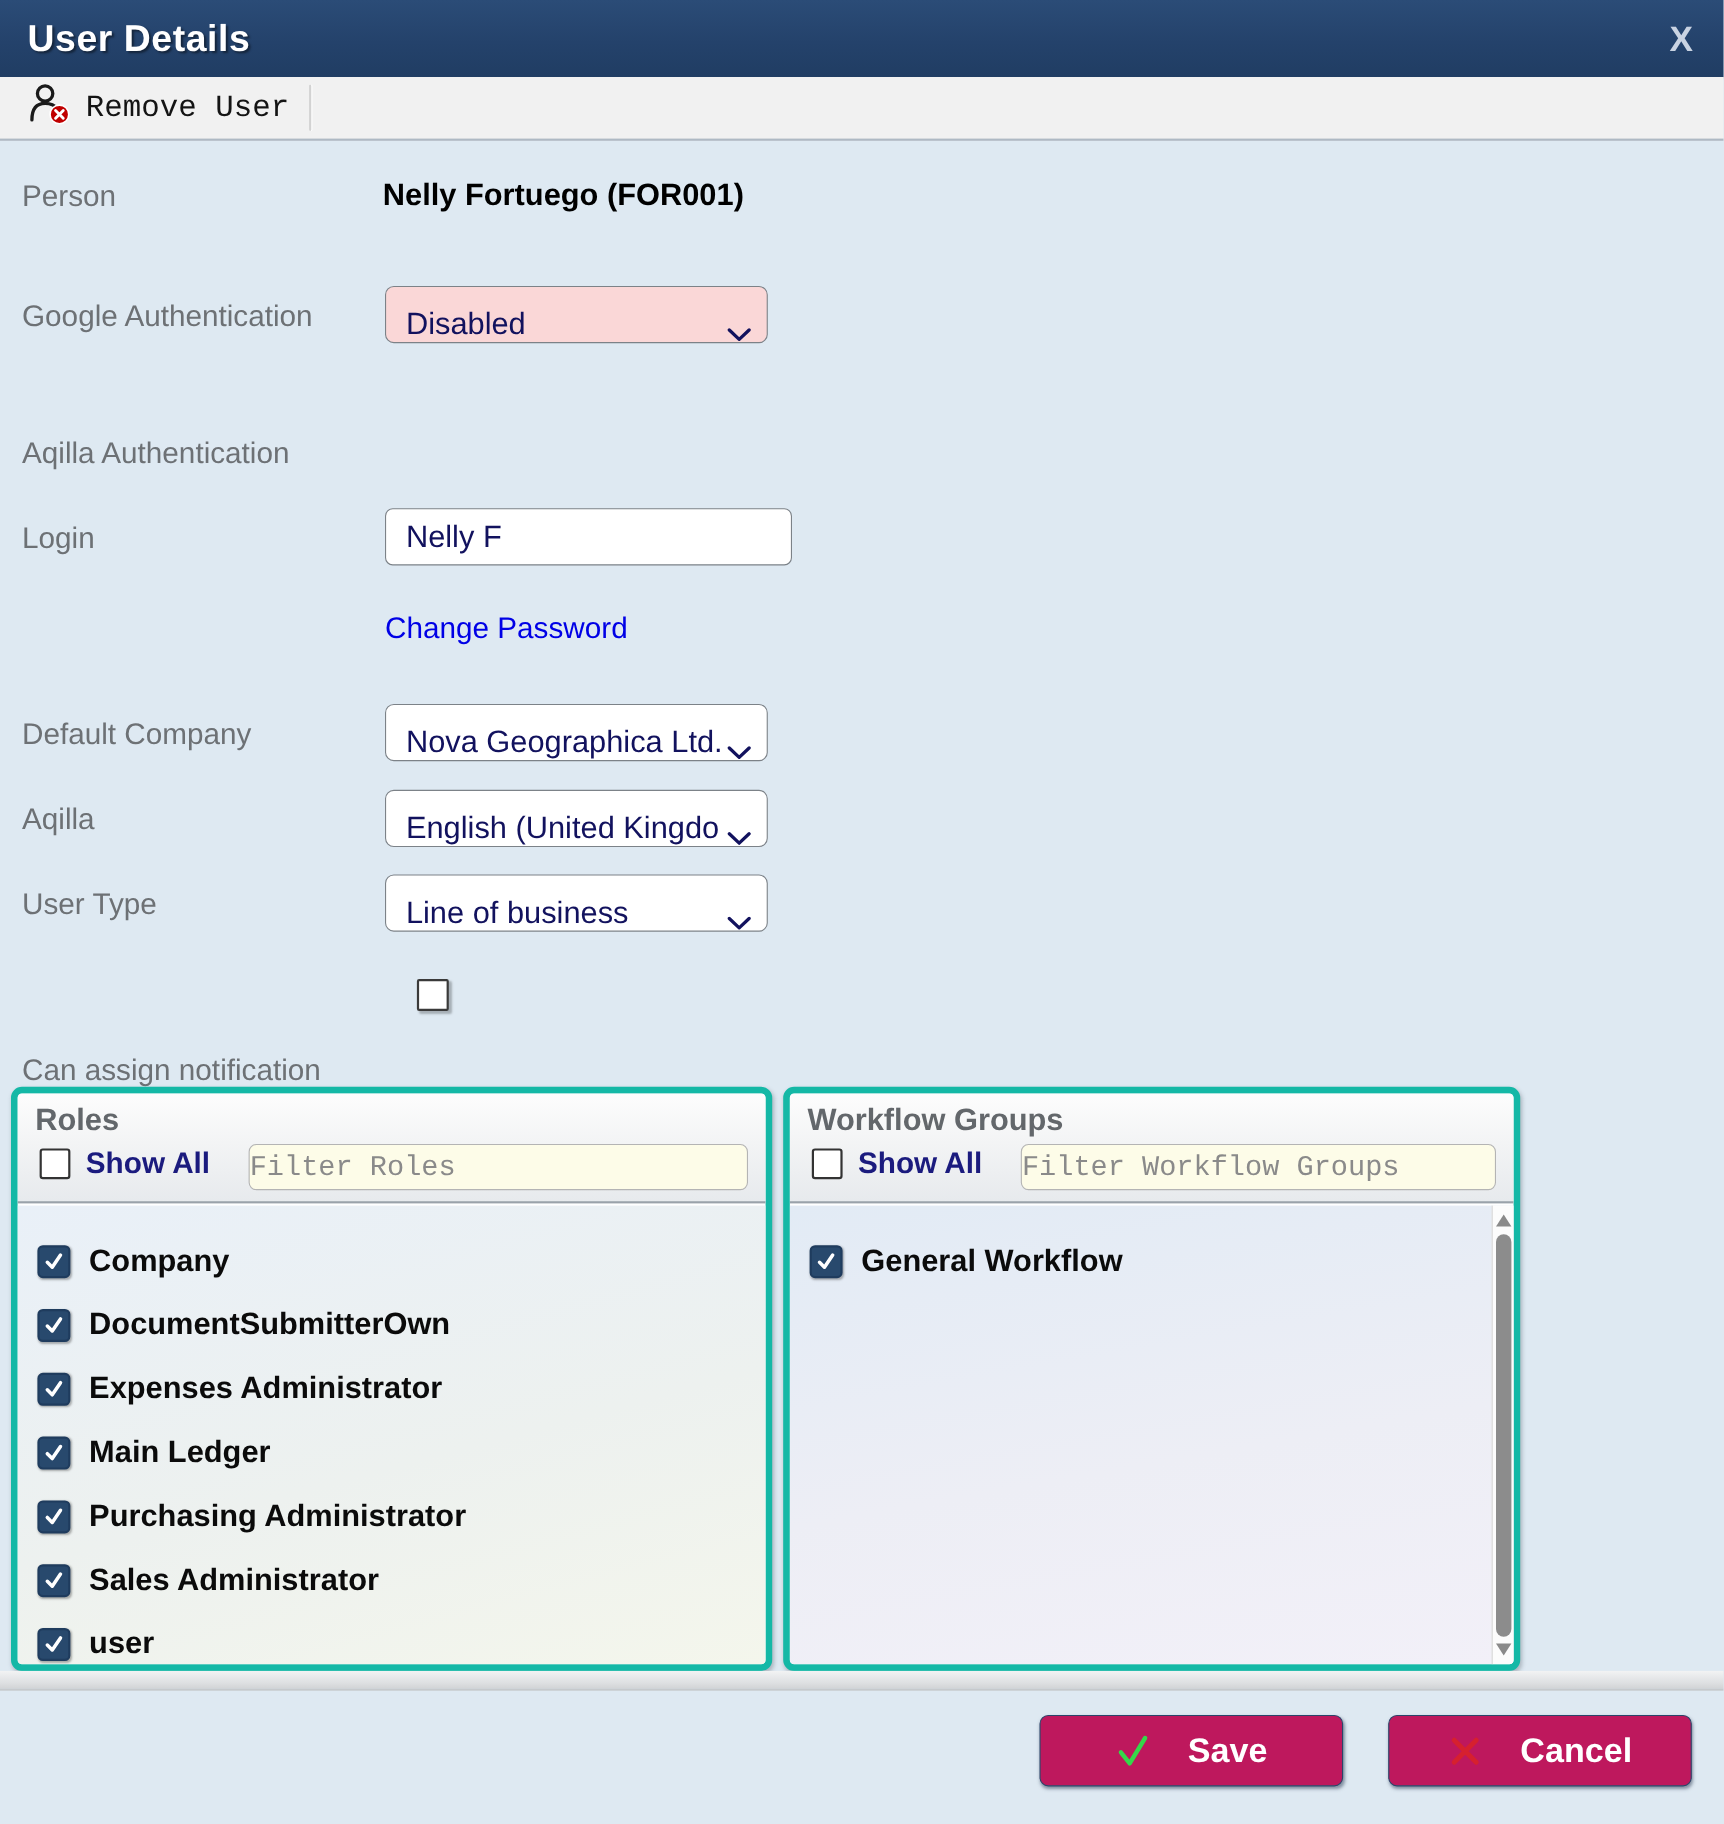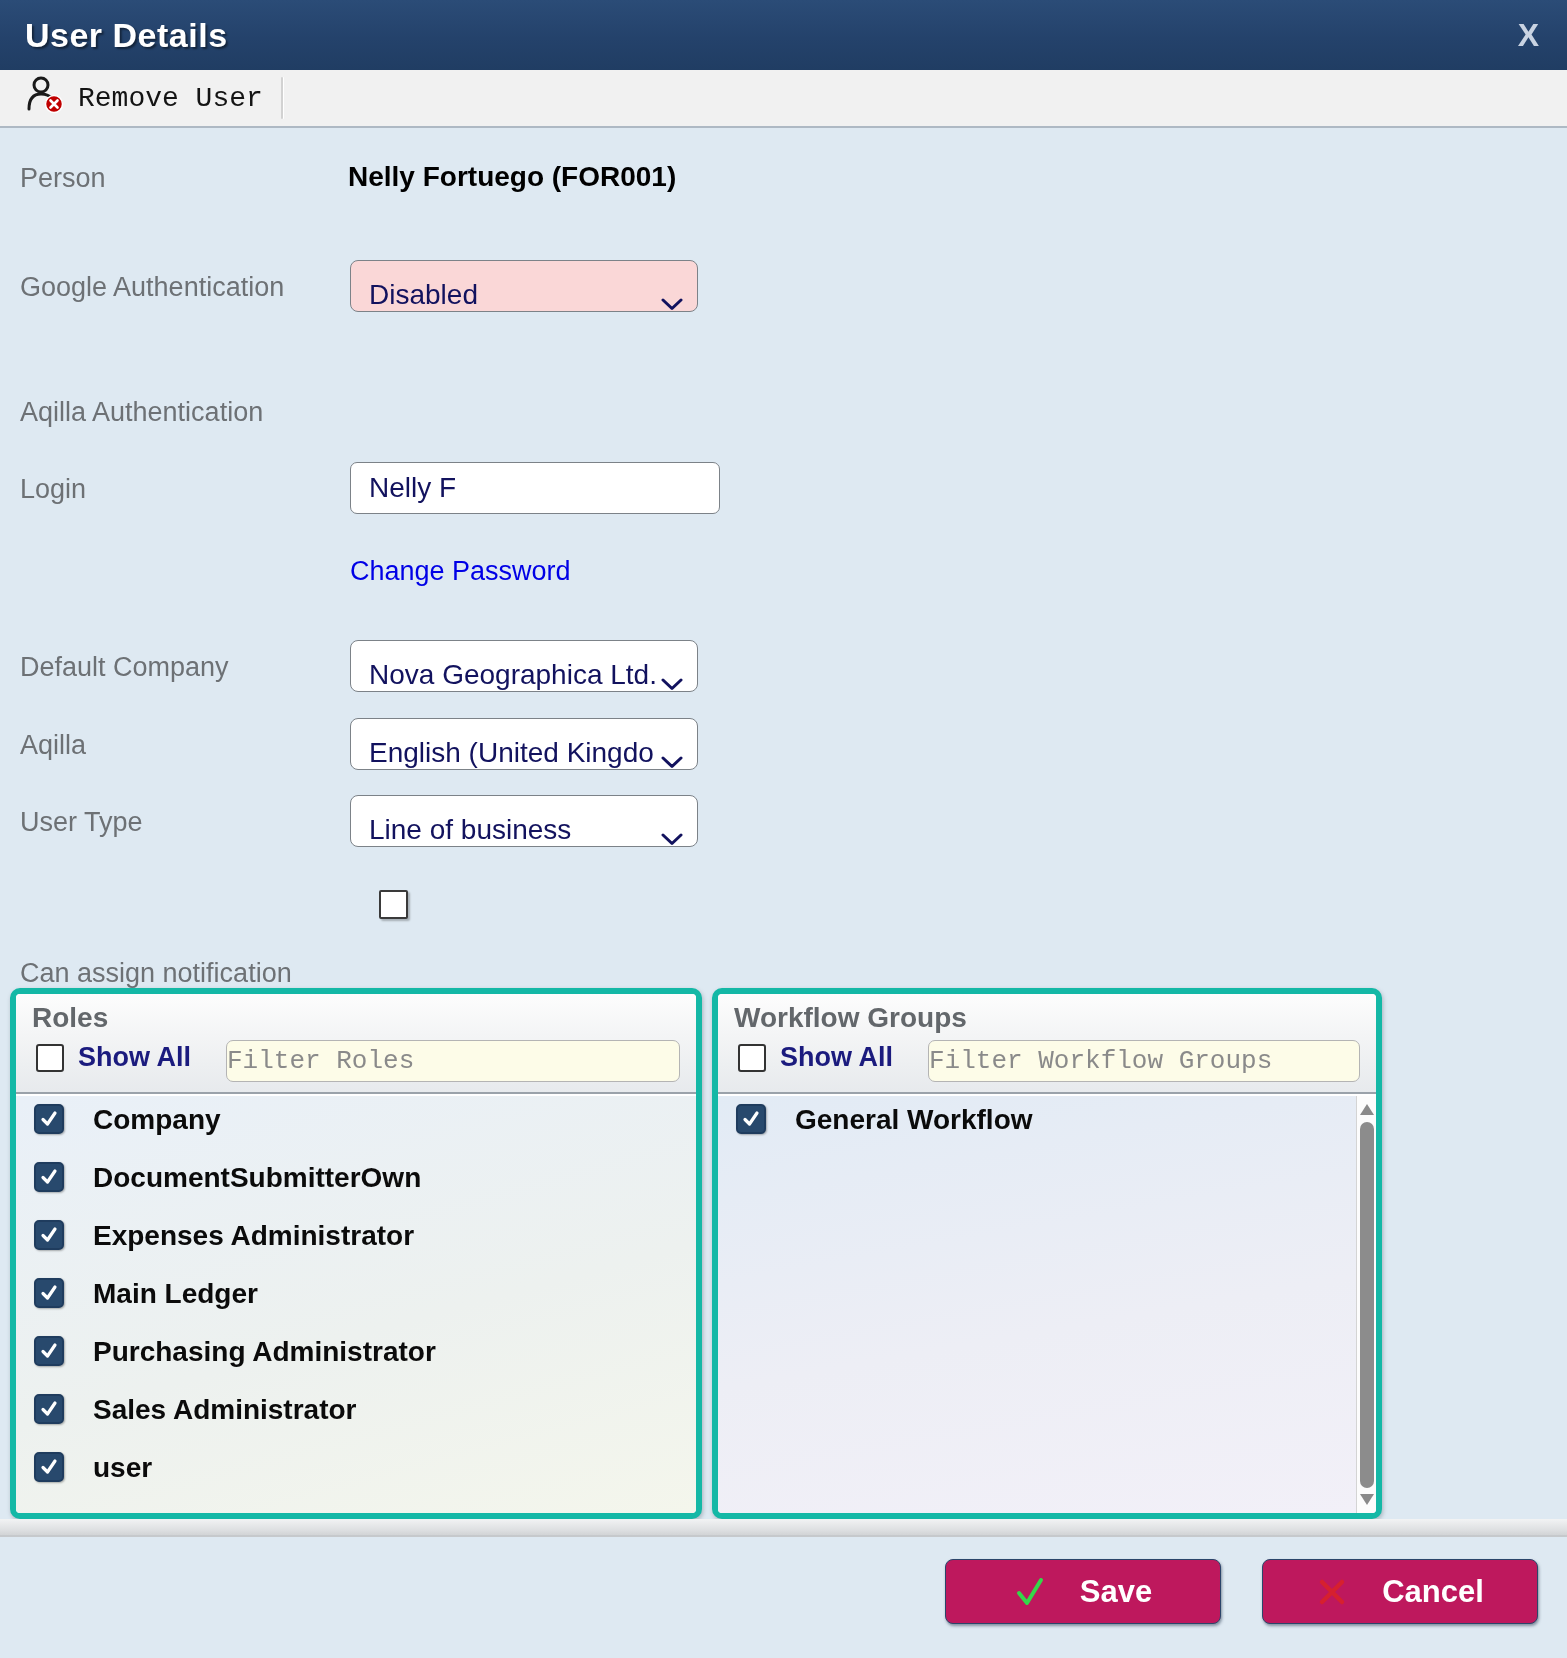--- a/index.html
+++ b/index.html
@@ -104,21 +104,21 @@
     background:#fdfce8; border:1px solid #b4b4b4; border-radius:7px;
     font-family:Liberation Mono, monospace; font-size:26px; color:#333; padding:0 0;
   }
   .filter-input::placeholder{ color:#8a8a8a; opacity:1; }
 
   .panel-body{ position:absolute; left:0; right:0; top:102px; bottom:0; padding-top:8px; }
   .body-roles{ background:linear-gradient(165deg,#e9f0f8 0%, #edf1ef 55%, #f4f6ec 100%); }
   .body-workflow{ background:linear-gradient(170deg,#e2ebf5 0%, #edeef5 55%, #f2f0f8 100%); }
 
   .list-item{
-    height:58px; display:flex; align-items:flex-start; gap:29px; padding-left:18px;
+    height:58px; display:flex; align-items:flex-end; gap:17px; padding-left:18px;
     cursor:pointer;
   }
   .cbx{
     width:30px; height:30px; border:2px solid #4a4a4a; border-radius:5px;
     background:#fff; flex:0 0 auto; display:flex; align-items:center; justify-content:center;
     box-shadow:1px 1px 2px rgba(0,0,0,.3);
   }
   .cbx svg{ display:none; }
   .cbx.checked{ background:#28496d; border-color:#1f3c5e; }
   .cbx.checked svg{ display:block; }

